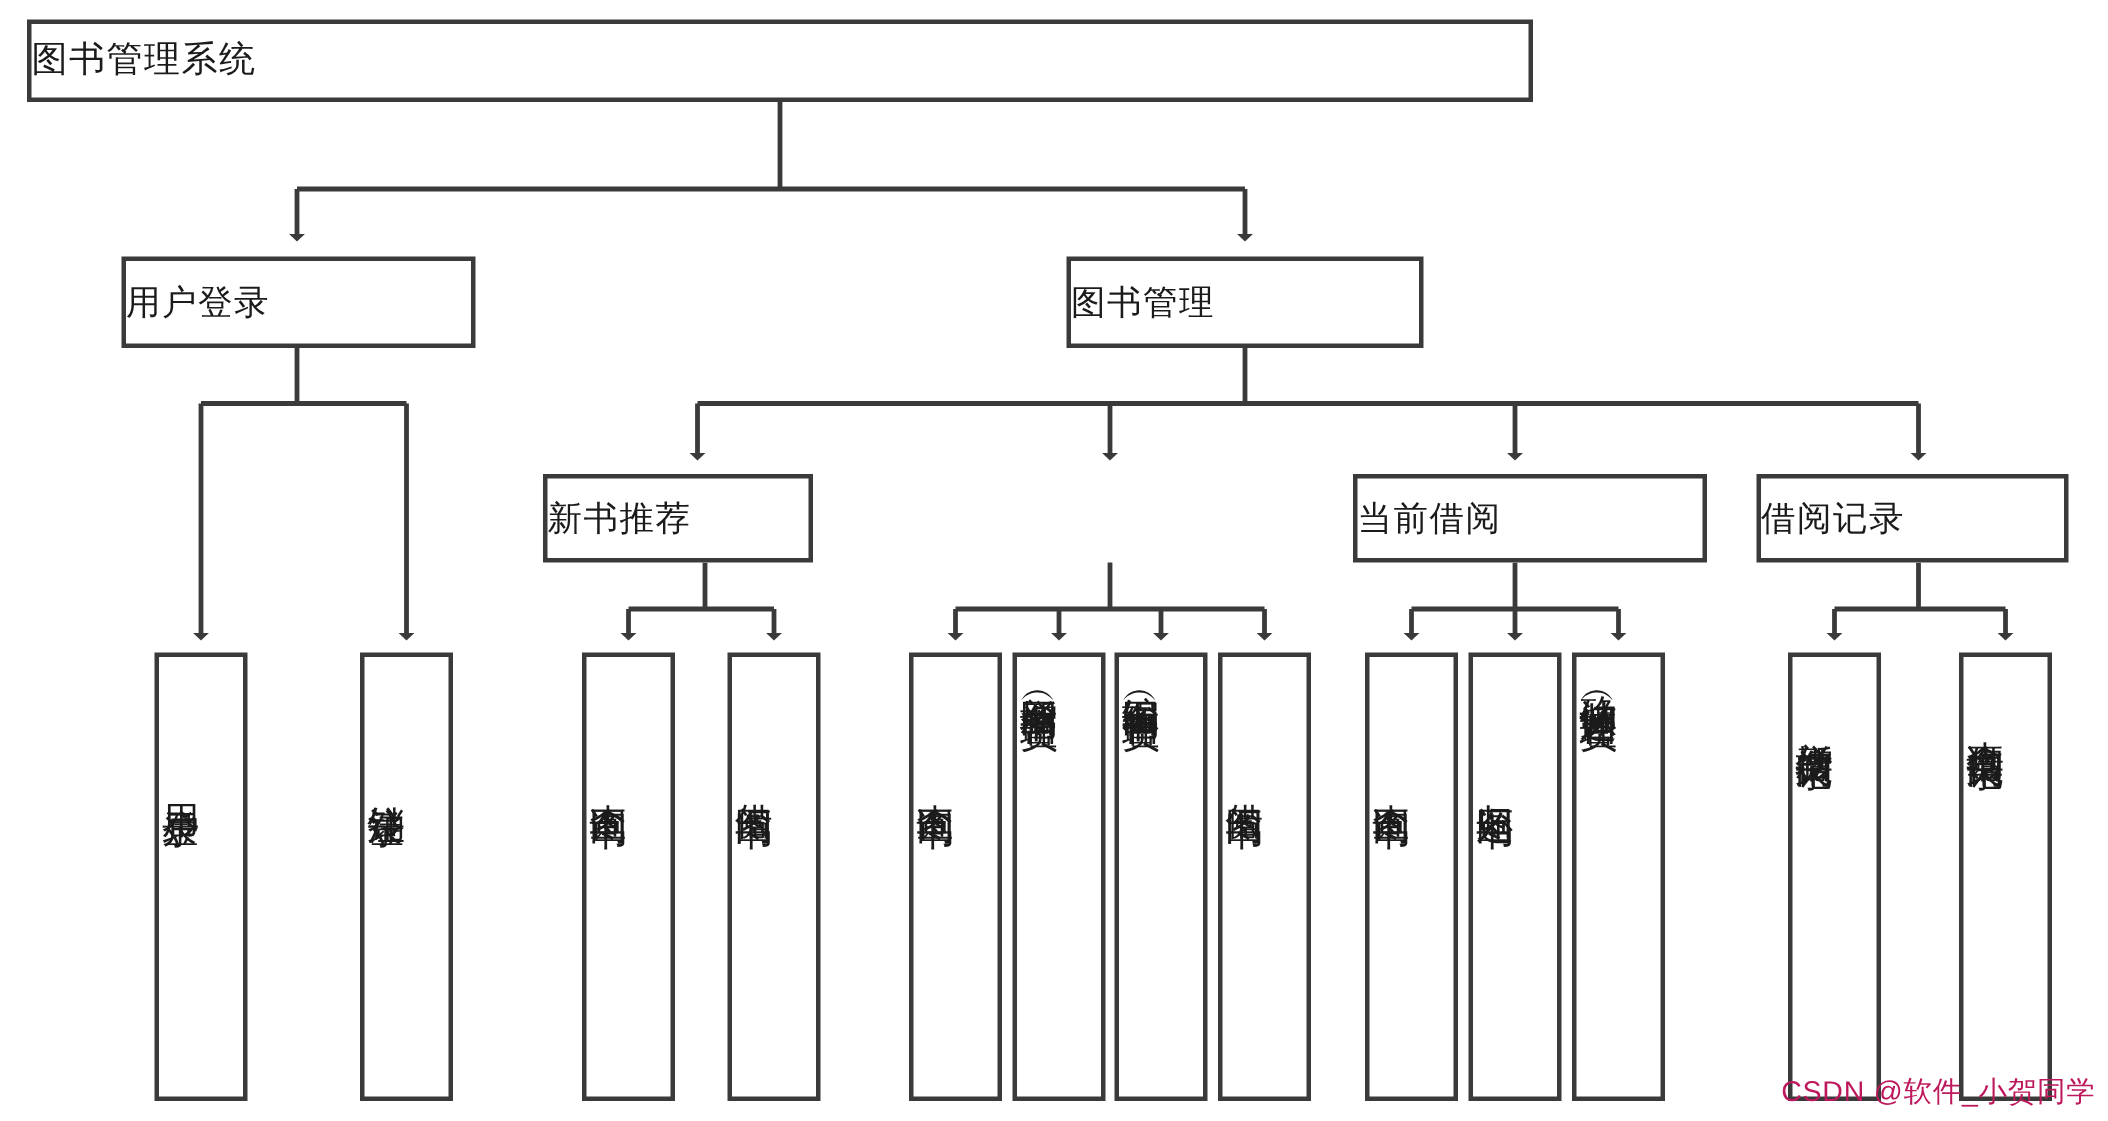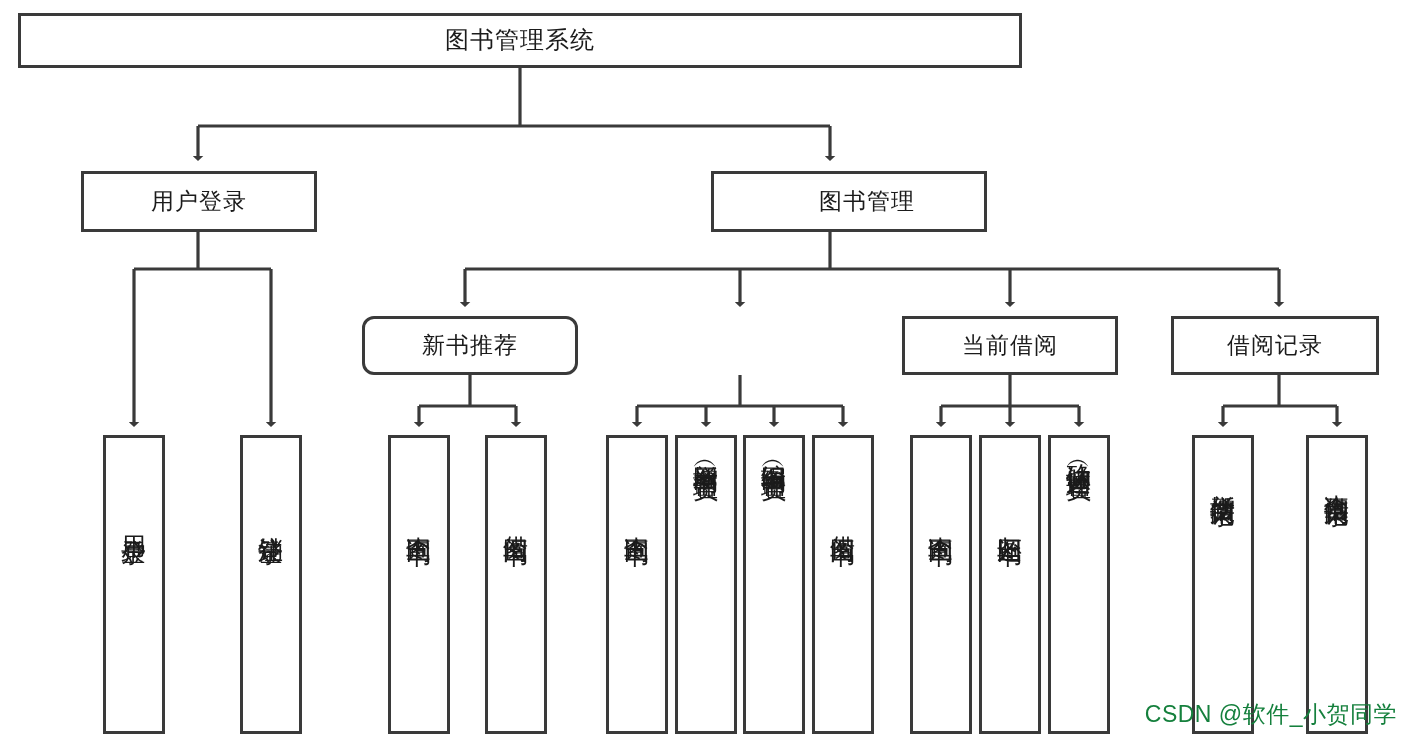--- a/index.html
+++ b/index.html
@@ -25,21 +25,21 @@
     height: 747px;
   }
   .node {
     position: absolute;
     box-sizing: border-box;
     border: 3px solid #3a3a3a;
     background: #ffffff;
     color: #1b1b1b;
     display: flex;
     align-items: center;
-    justify-content: center;
+    justify-content: flex-start;
     z-index: 2;
   }
   .node-h {
     font-size: 23px;
     letter-spacing: 1px;
     line-height: 1.1;
     white-space: nowrap;
   }
   .node-root {
     font-size: 24px;
@@ -53,23 +53,23 @@
     text-orientation: upright;
     font-size: 25px;
     line-height: 1.12;
     letter-spacing: 2px;
     text-align: center;
     white-space: nowrap;
   }
   .watermark {
     position: absolute;
     right: 8px;
-    bottom: 17px;
-    font-size: 23px;
-    color: #15803d;
+    bottom: 6px;
+    font-size: 19px;
+    color: #be185d;
     letter-spacing: 0.5px;
     z-index: 3;
     white-space: nowrap;
   }
 </style>
 </head>
 <body>
 
 <div id="canvas">
 
@@ -124,30 +124,30 @@
   </svg>
 
   <div class="node node-h node-root" style="left:18px; top:13px; width:1004px; height:55px;">
     <span>图书管理系统</span>
   </div>
 
   <div class="node node-h" style="left:81px; top:171px; width:236px; height:61px;">
     <span>用户登录</span>
   </div>
 
-  <div class="node node-h" style="left:711px; top:171px; width:276px; height:61px;padding-left:36px;">
+  <div class="node node-h" style="left:711px; top:171px; width:238px; height:61px;">
     <span>图书管理</span>
   </div>
 
-  <div class="node node-h" style="left:362px; top:316px; width:216px; height:59px;border-radius:12px;">
+  <div class="node node-h" style="left:362px; top:316px; width:180px; height:59px;">
     <span>新书推荐</span>
   </div>
 
 
-  <div class="node node-h" style="left:902px; top:316px; width:216px; height:59px;">
+  <div class="node node-h" style="left:902px; top:316px; width:236px; height:59px;">
     <span>当前借阅</span>
   </div>
 
   <div class="node node-h" style="left:1171px; top:316px; width:208px; height:59px;">
     <span>借阅记录</span>
   </div>
 
   <div class="node node-v" style="left:103px; top:435px; width:62px; height:299px; padding-top:78px;">
     <span class="vtext">用户登录</span>
   </div>

